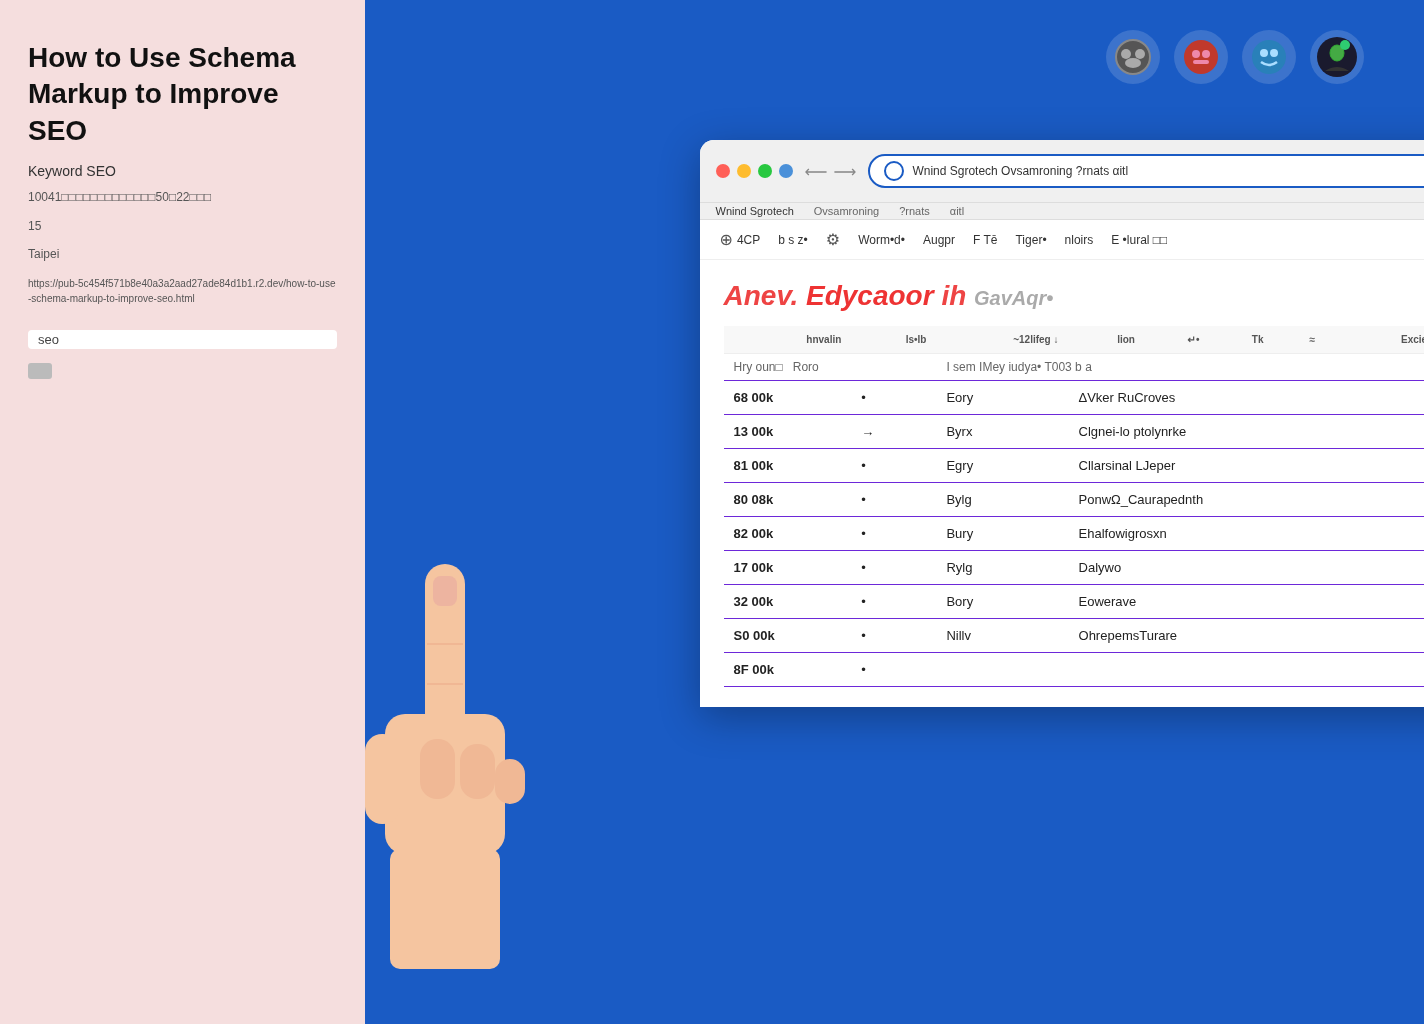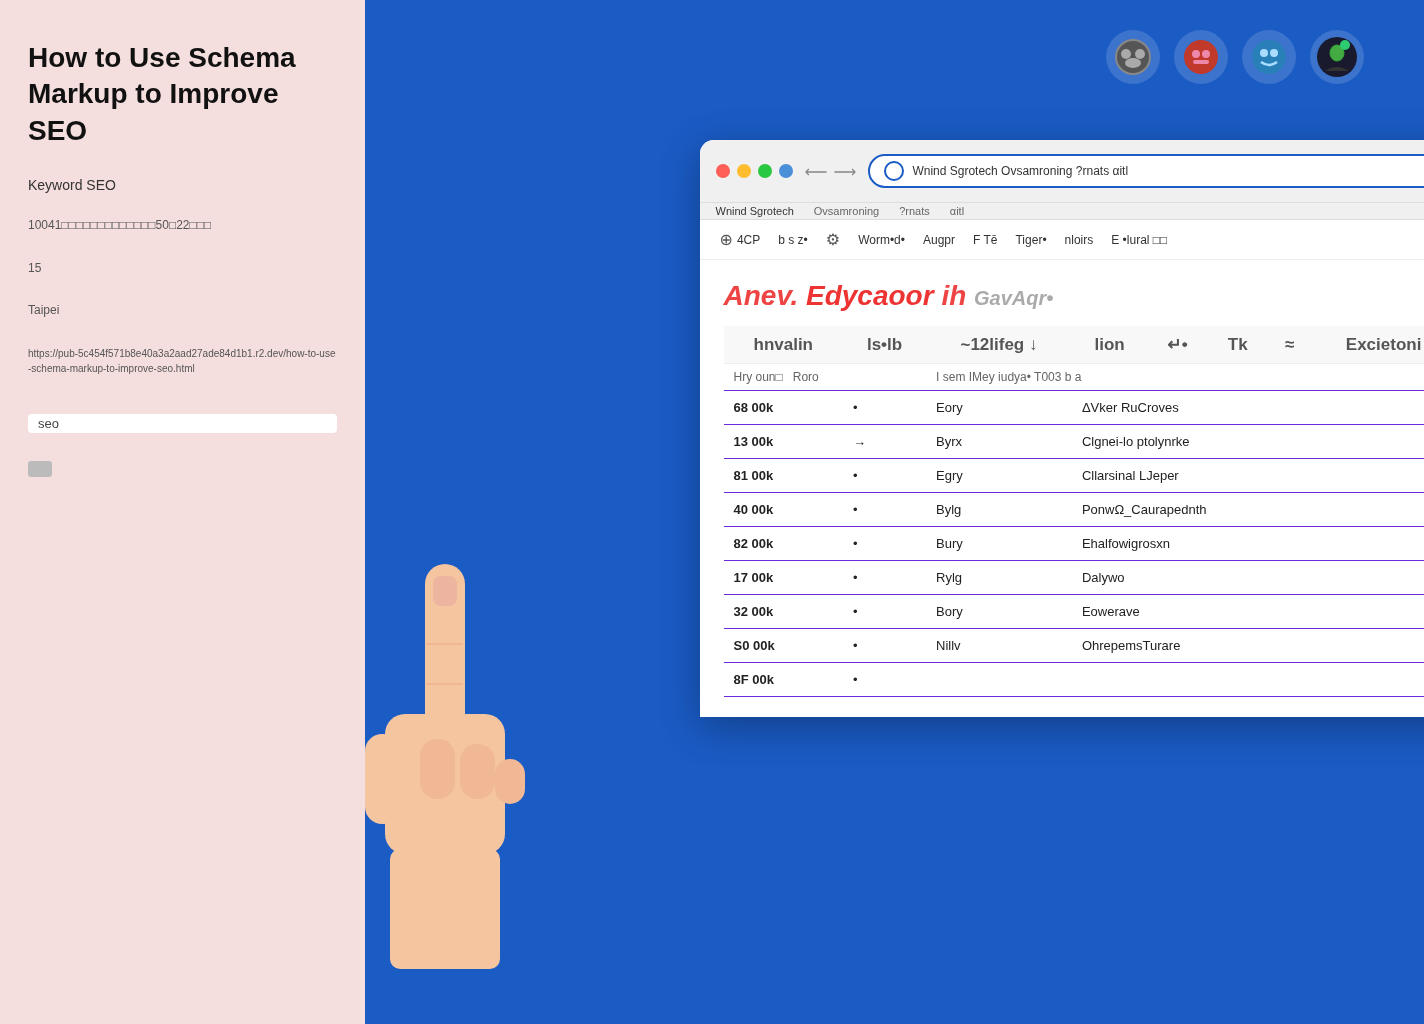--- a/index.html
+++ b/index.html
@@ -13,21 +13,21 @@
 
     
     .sidebar {
       width: 365px;
       min-width: 365px;
       background: #f5dede;
       height: 1024px;
       padding: 40px 28px;
       display: flex;
       flex-direction: column;
-      gap: 22px;
+      gap: 8px;
     }
     .sidebar-title {
       font-size: 28px;
       font-weight: 700;
       color: #111;
       line-height: 1.3;
       margin-bottom: 6px;
     }
     .sidebar-subtitle {
       font-size: 14px;
@@ -191,22 +191,22 @@
     
     .data-table {
       width: 100%;
       border-collapse: collapse;
     }
     .data-table thead tr {
       background: #f8f8f8;
     }
     .data-table th {
       padding: 8px 10px;
-      text-align: center;
-      font-size: 17px;
+      text-align: right;
+      font-size: 10px;
       color: #555;
       font-weight: 600;
       border-bottom: 1px solid #eee;
     }
     .data-table td {
       padding: 9px 10px;
       font-size: 13px;
       color: #222;
       border-bottom: 1px solid #6d28d9;
     }
@@ -400,21 +400,21 @@
       <td>Byrx</td>
       <td colspan="5">Clgnei-lo ptolynrke</td>
     </tr>
             <tr>
       <td class="td-num">81  00k</td>
       <td class="td-dot">•</td>
       <td>Egry</td>
       <td colspan="5">Cllarsinal LJeper</td>
     </tr>
             <tr>
-      <td class="td-num">40 00k</td>
+      <td class="td-num">80 08k</td>
       <td class="td-dot">•</td>
       <td>Bylg</td>
       <td colspan="5">PonwΩ_Caurapednth</td>
     </tr>
             <tr>
       <td class="td-num">82 00k</td>
       <td class="td-dot">•</td>
       <td>Bury</td>
       <td colspan="5">Ehalfowigrosxn</td>
     </tr>

